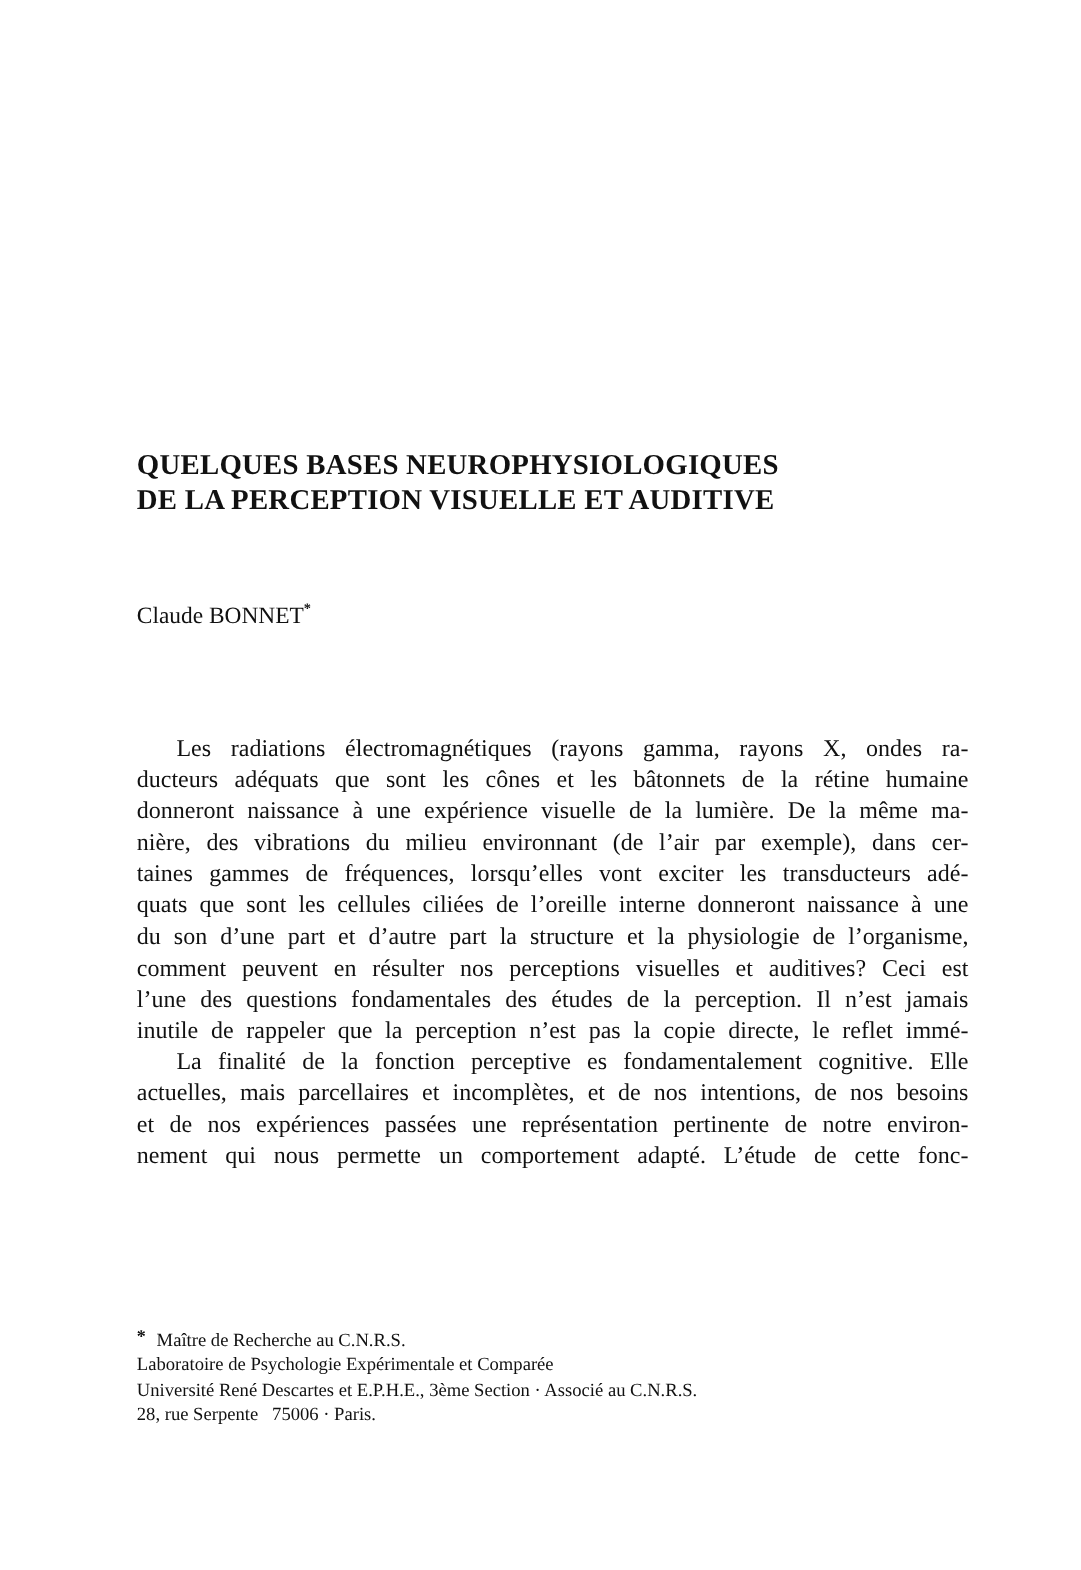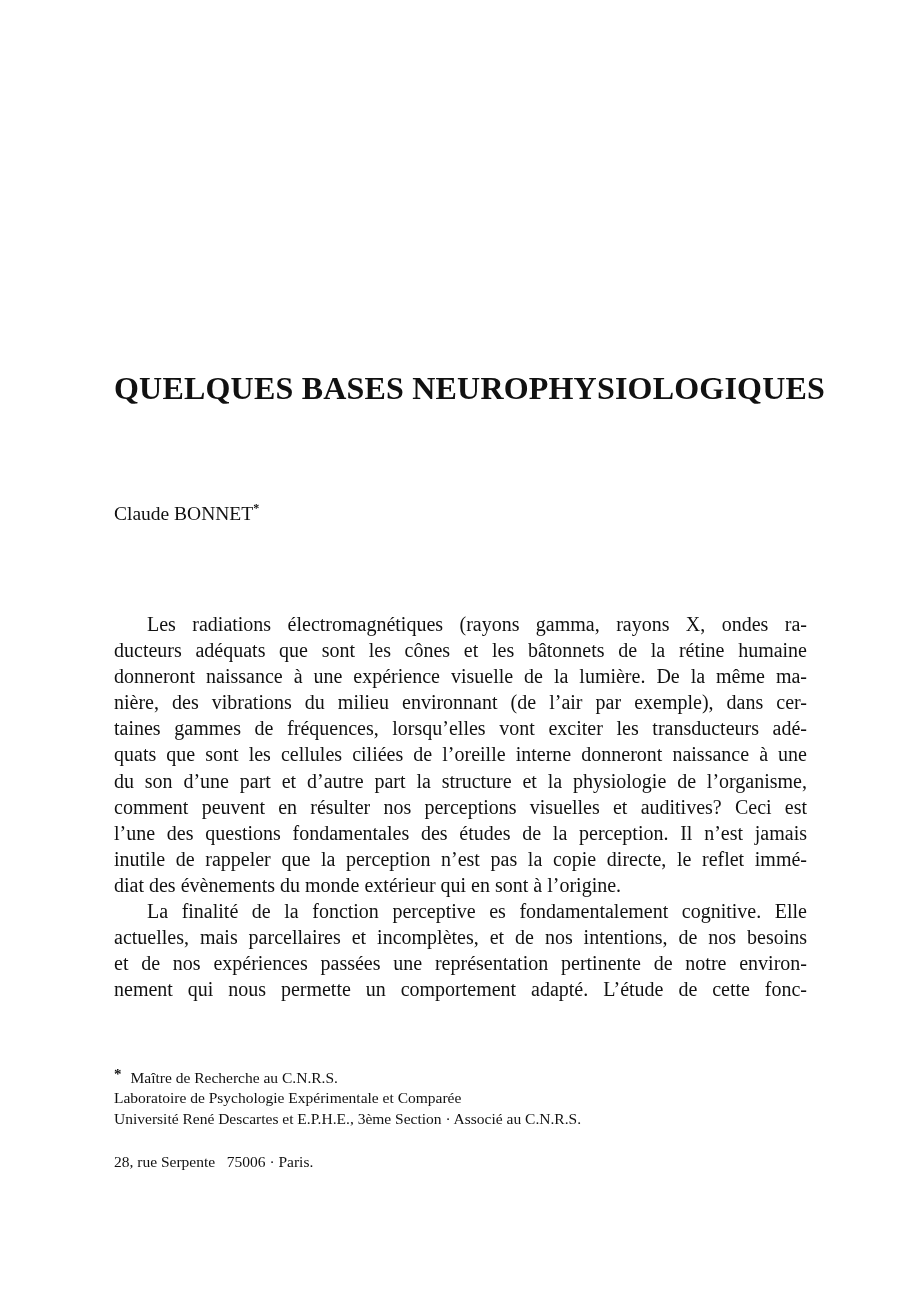--- a/index.html
+++ b/index.html
@@ -14,21 +14,21 @@
       overflow: hidden;
       color: #111111;
       font-family: "Liberation Serif", "DejaVu Serif", serif;
     }
     .title {
       position: absolute;
       left: 114px;
       top: 374px;
       width: 700px;
       font-weight: bold;
-      font-size: 32px;
+      font-size: 24px;
       line-height: 29px;
       letter-spacing: 0.2px;
     }
     .title div { white-space: nowrap; }
     .author {
       position: absolute;
       left: 114px;
       top: 502px;
       font-size: 19.5px;
       line-height: 24px;
@@ -60,65 +60,65 @@
       height: 26.1px;
     }
     .body .line.last {
       text-align-last: left;
     }
     .body .line.first { padding-left: 33px; }
     .body p { text-indent: 0; }
     .footnotes {
       position: absolute;
       left: 114px;
-      top: 1068px;
+      top: 1108px;
       font-size: 15.5px;
       line-height: 20.4px;
     }
     .footnotes div { white-space: nowrap; }
     .fn-mark {
       display: inline-block;
       font-weight: bold;
       font-size: 15px;
       vertical-align: 4px;
       margin-right: 9px;
       line-height: 0;
     }
   </style>
 </head>
 <body>
 
 <div class="title">
   <div>QUELQUES BASES NEUROPHYSIOLOGIQUES</div>
+  <div>DE LA PERCEPTION VISUELLE ET AUDITIVE</div>
 </div>
 
 <div class="author">
   <span>Claude BONNET</span><sup>*</sup>
 </div>
 
 <div class="body">
   <p>
     <span class="line first">Les radiations électromagnétiques (rayons gamma, rayons X, ondes ra-</span>
     <span class="line">ducteurs adéquats que sont les cônes et les bâtonnets de la rétine humaine</span>
     <span class="line">donneront naissance à une expérience visuelle de la lumière. De la même ma-</span>
     <span class="line">nière, des vibrations du milieu environnant (de l’air par exemple), dans cer-</span>
     <span class="line">taines gammes de fréquences, lorsqu’elles vont exciter les transducteurs adé-</span>
     <span class="line">quats que sont les cellules ciliées de l’oreille interne donneront naissance à une</span>
     <span class="line">du son d’une part et d’autre part la structure et la physiologie de l’organisme,</span>
     <span class="line">comment peuvent en résulter nos perceptions visuelles et auditives? Ceci est</span>
     <span class="line">l’une des questions fondamentales des études de la perception. Il n’est jamais</span>
     <span class="line">inutile de rappeler que la perception n’est pas la copie directe, le reflet immé-</span>
-    <span class="line last">diat des évènements du monde extérieur qui en sont à l’origine.</span>
   </p>
   <p>
     <span class="line first">La finalité de la fonction perceptive es fondamentalement cognitive. Elle</span>
     <span class="line">actuelles, mais parcellaires et incomplètes, et de nos intentions, de nos besoins</span>
     <span class="line">et de nos expériences passées une représentation pertinente de notre environ-</span>
     <span class="line">nement qui nous permette un comportement adapté. L’étude de cette fonc-</span>
   </p>
 </div>
 
 <div class="footnotes">
   <div><span class="fn-mark">*</span><span>Maître de Recherche au C.N.R.S.</span></div>
   <div>Laboratoire de Psychologie Expérimentale et Comparée</div>
   <div>Université René Descartes et E.P.H.E., 3ème Section · Associé au C.N.R.S.</div>
-  <div style="white-space: pre; margin-top: 23px;">28, rue Serpente   75006 · Paris.</div>
+  <div style="white-space: pre;">28, rue Serpente   75006 · Paris.</div>
 </div>
 
 </body></html>

